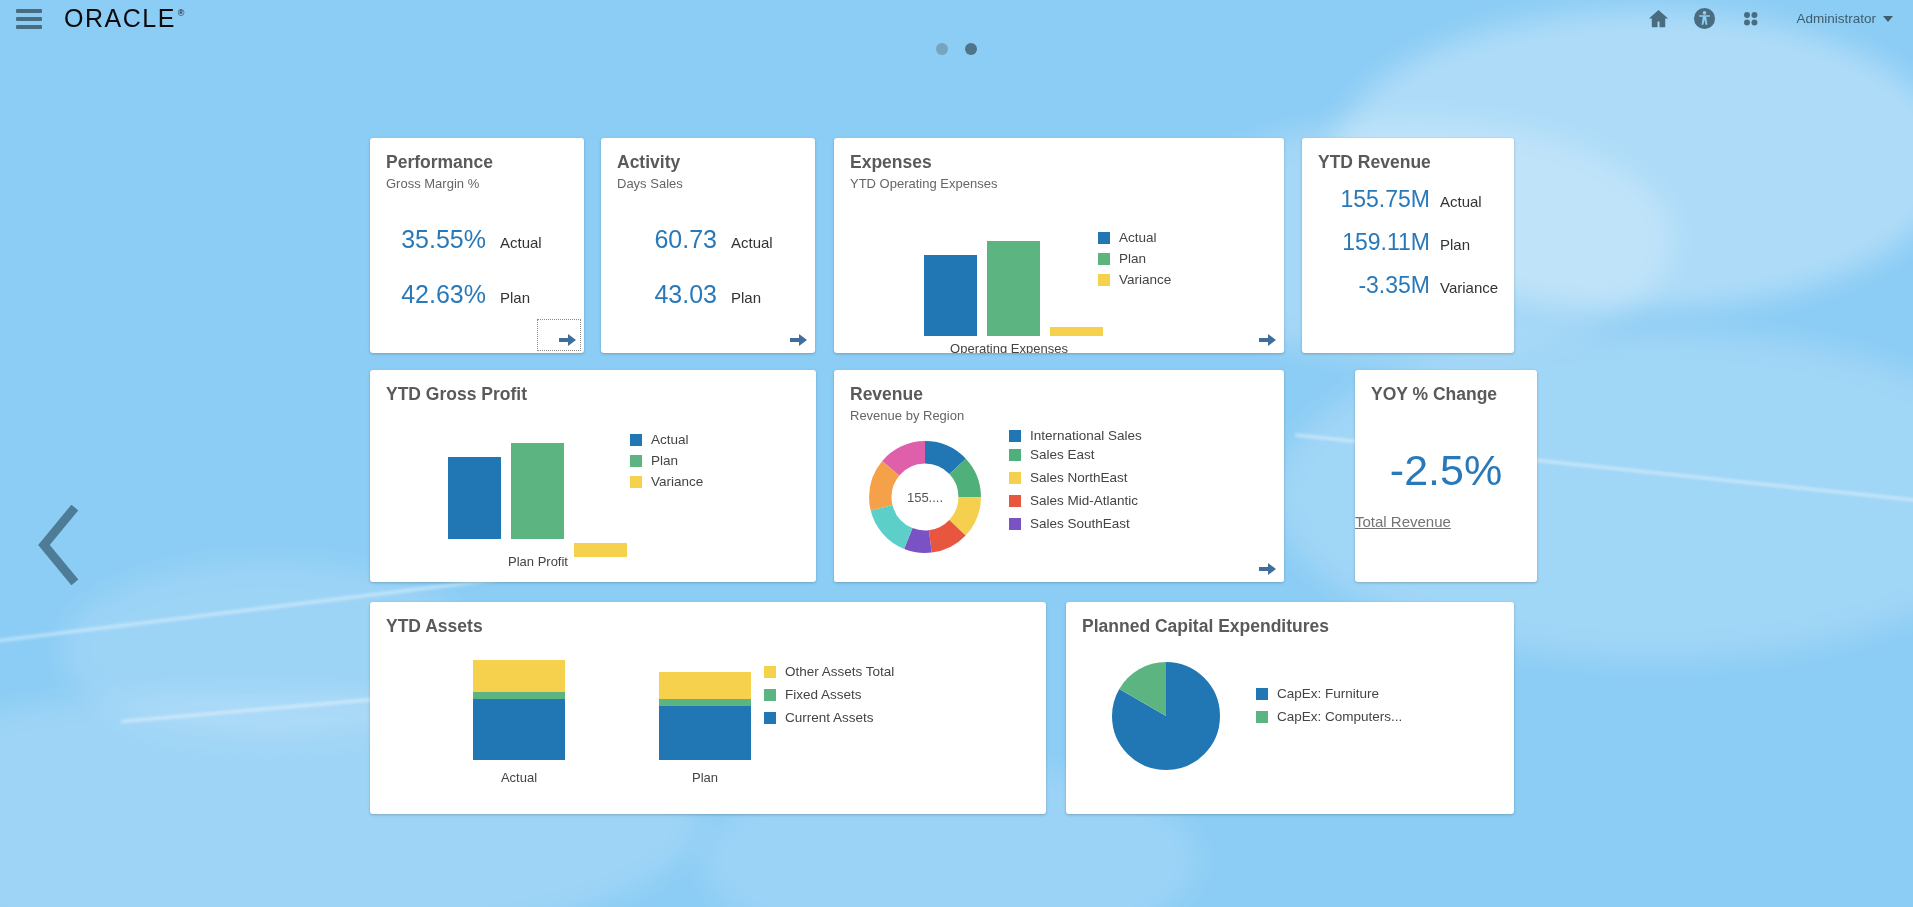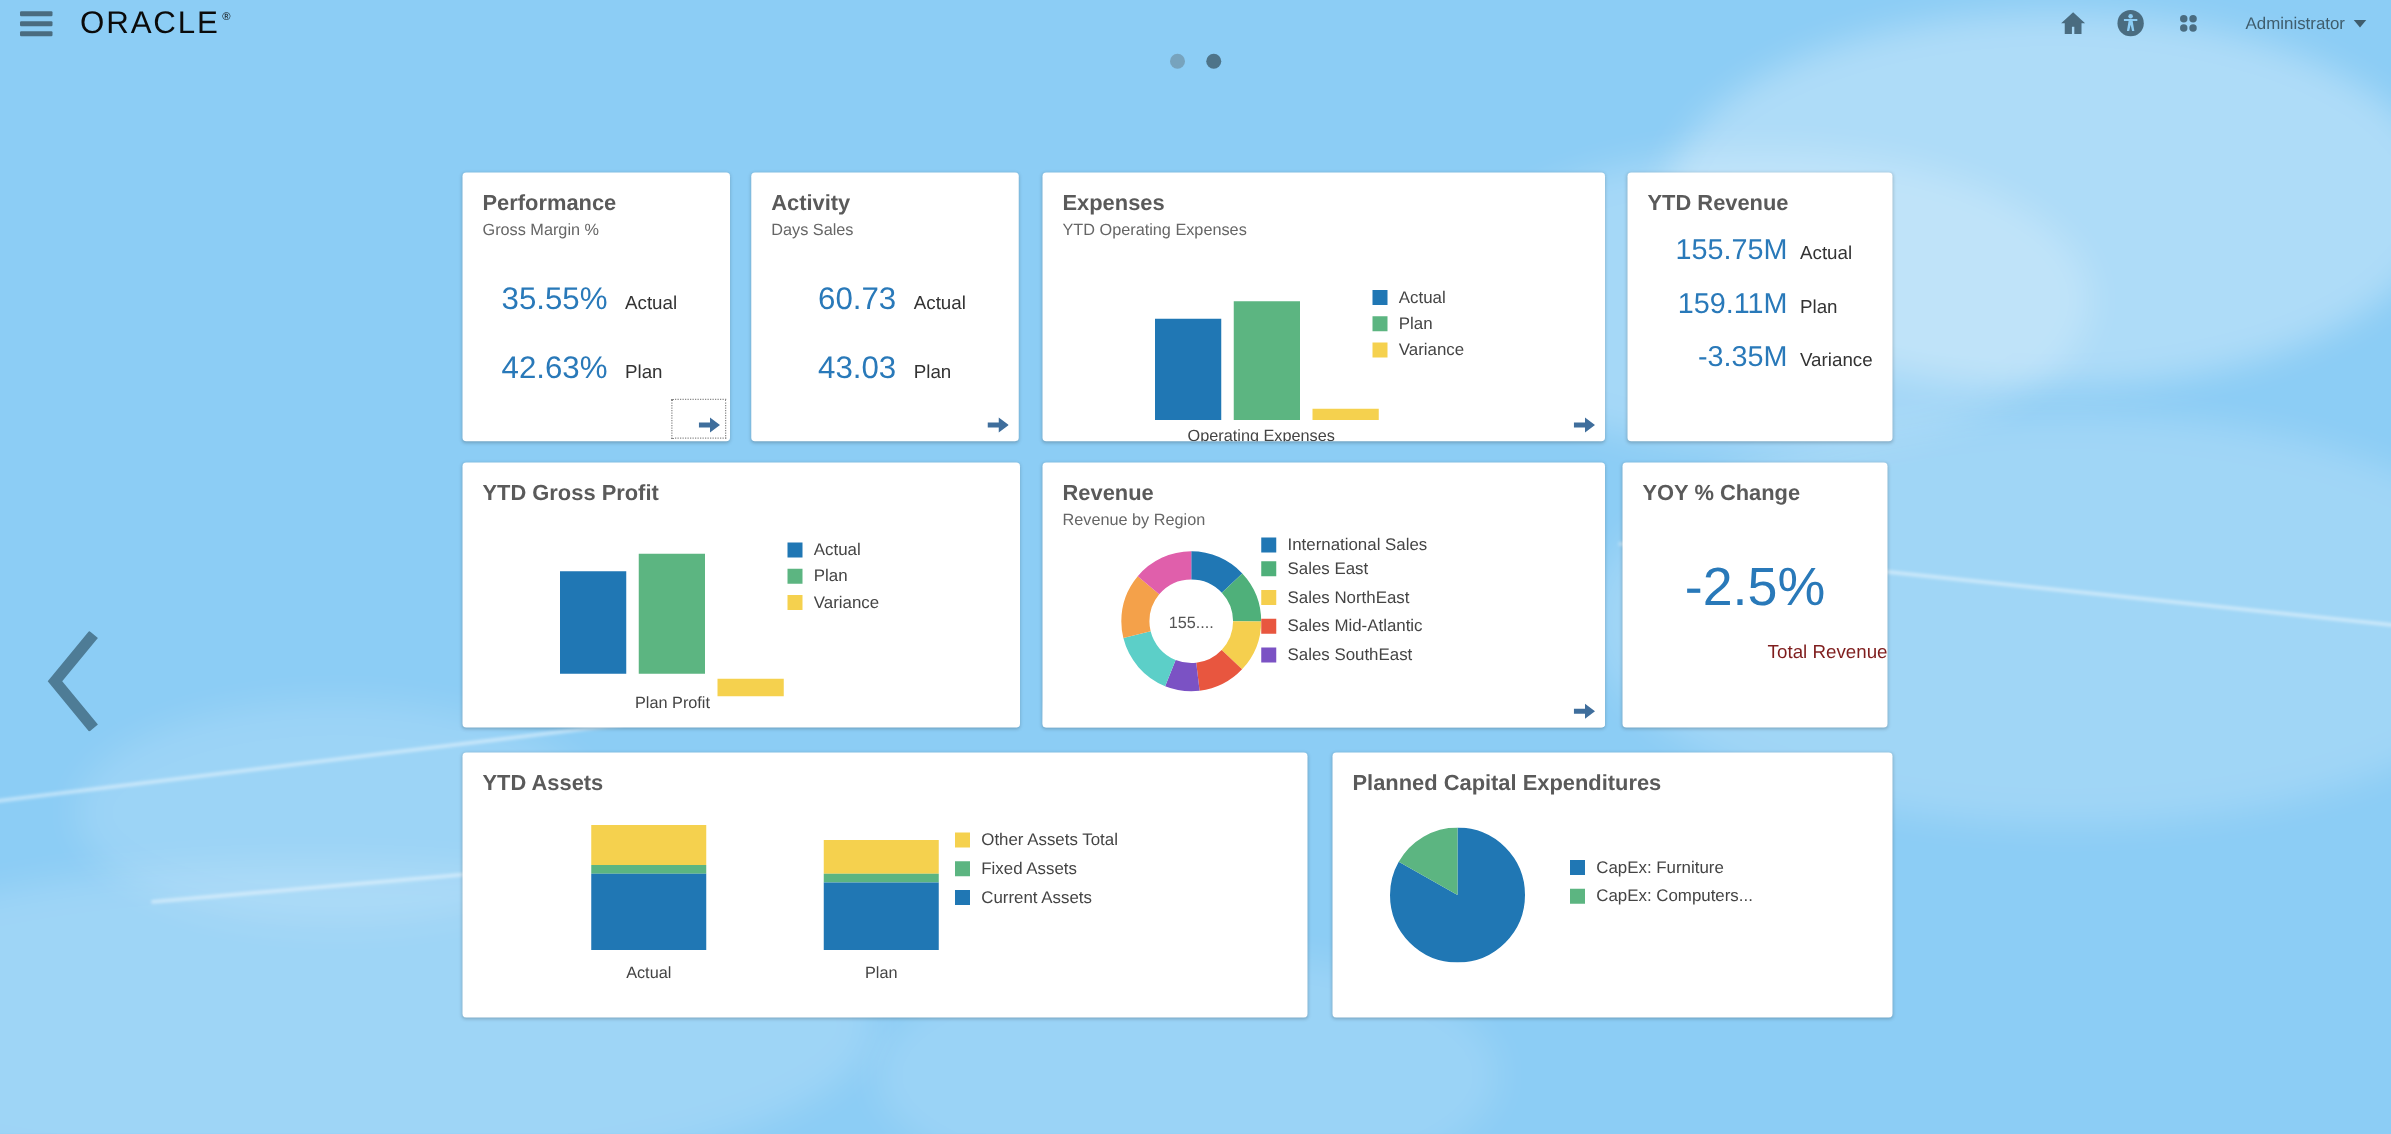--- a/index.html
+++ b/index.html
@@ -111,21 +111,21 @@
 
   .legend { position:absolute; display:flex; flex-direction:column; }
   .legend-item { display:flex; align-items:center; gap:9px; margin-bottom:6px; }
   .legend-swatch { width:12px; height:12px; flex:0 0 12px; }
   .legend-label { font-size:13.5px; color:#444; white-space:nowrap; }
 
   .axis-label { position:absolute; font-size:13px; color:#444;
     text-align:center; }
 
   .big-pct { font-size:43px; color:#2979b9; text-align:center; }
-  .big-pct-sub { font-size:15px; color:#7f1d1d; text-align:right; }
+  .big-pct-sub { font-size:15px; color:#737373; text-align:left;text-decoration:underline; }
 
   .donut-center { position:absolute; font-size:13px; color:#555;
     left:0; right:0; text-align:center; }
 
   .legend-fade {
     position:absolute; left:0; right:0; bottom:0; height:22px;
     background:linear-gradient(rgba(255,255,255,0), #fff 78%);
     pointer-events:none;
   }
 </style>
@@ -305,21 +305,21 @@
         <span class="legend-swatch" style="background:#f5d14e;"></span>
         <span class="legend-label">Variance</span>
       </div>
     </div>
   </div>
 
   <div class="card" style="left:834px; top:370px; width:450px; height:212px;">
     <div class="card-title">Revenue</div>
     <div class="card-sub">Revenue by Region</div>
 
-    <div style="position:absolute; left:60px; top:68px; width:118px; height:118px;">
+    <div style="position:absolute; left:32px; top:68px; width:118px; height:118px;">
       <svg viewBox="0 0 42 42" style="width:100%;height:100%;transform:rotate(-90deg);">
         <circle cx="21" cy="21" r="15.915" fill="none" stroke="#2077b4" stroke-width="8" stroke-dasharray="13 87" stroke-dashoffset="0"></circle>
         <circle cx="21" cy="21" r="15.915" fill="none" stroke="#4fb07a" stroke-width="8" stroke-dasharray="12 88" stroke-dashoffset="-13"></circle>
         <circle cx="21" cy="21" r="15.915" fill="none" stroke="#f5cf4e" stroke-width="8" stroke-dasharray="12 88" stroke-dashoffset="-25"></circle>
         <circle cx="21" cy="21" r="15.915" fill="none" stroke="#e8563f" stroke-width="8" stroke-dasharray="11 89" stroke-dashoffset="-37"></circle>
         <circle cx="21" cy="21" r="15.915" fill="none" stroke="#7b52c4" stroke-width="8" stroke-dasharray="8 92" stroke-dashoffset="-48"></circle>
         <circle cx="21" cy="21" r="15.915" fill="none" stroke="#5ccfc8" stroke-width="8" stroke-dasharray="15 85" stroke-dashoffset="-56"></circle>
         <circle cx="21" cy="21" r="15.915" fill="none" stroke="#f4a14a" stroke-width="8" stroke-dasharray="15 85" stroke-dashoffset="-71"></circle>
         <circle cx="21" cy="21" r="15.915" fill="none" stroke="#e05fab" stroke-width="8" stroke-dasharray="14 86" stroke-dashoffset="-86"></circle>
       </svg>
@@ -350,21 +350,21 @@
     </div>
     <div class="legend-fade"></div>
 
     <div class="goto-arrow">
       <svg viewBox="0 0 17 14">
           <path d="M0 5h9V1l8 6-8 6V9H0z"></path>
         </svg>
     </div>
   </div>
 
-  <div class="card" style="left:1298px; top:370px; width:212px; height:212px;">
+  <div class="card" style="left:1355px; top:370px; width:182px; height:212px;">
     <div class="card-title">YOY % Change</div>
     <div class="big-pct" style="margin-top:42px;">-2.5%</div>
     <div class="big-pct-sub" style="margin-top:18px;">Total Revenue</div>
   </div>
 
   <div class="card" style="left:370px; top:602px; width:676px; height:212px;">
     <div class="card-title">YTD Assets</div>
 
     <div style="position:absolute; left:70px; top:48px; width:330px; height:110px;">
 

